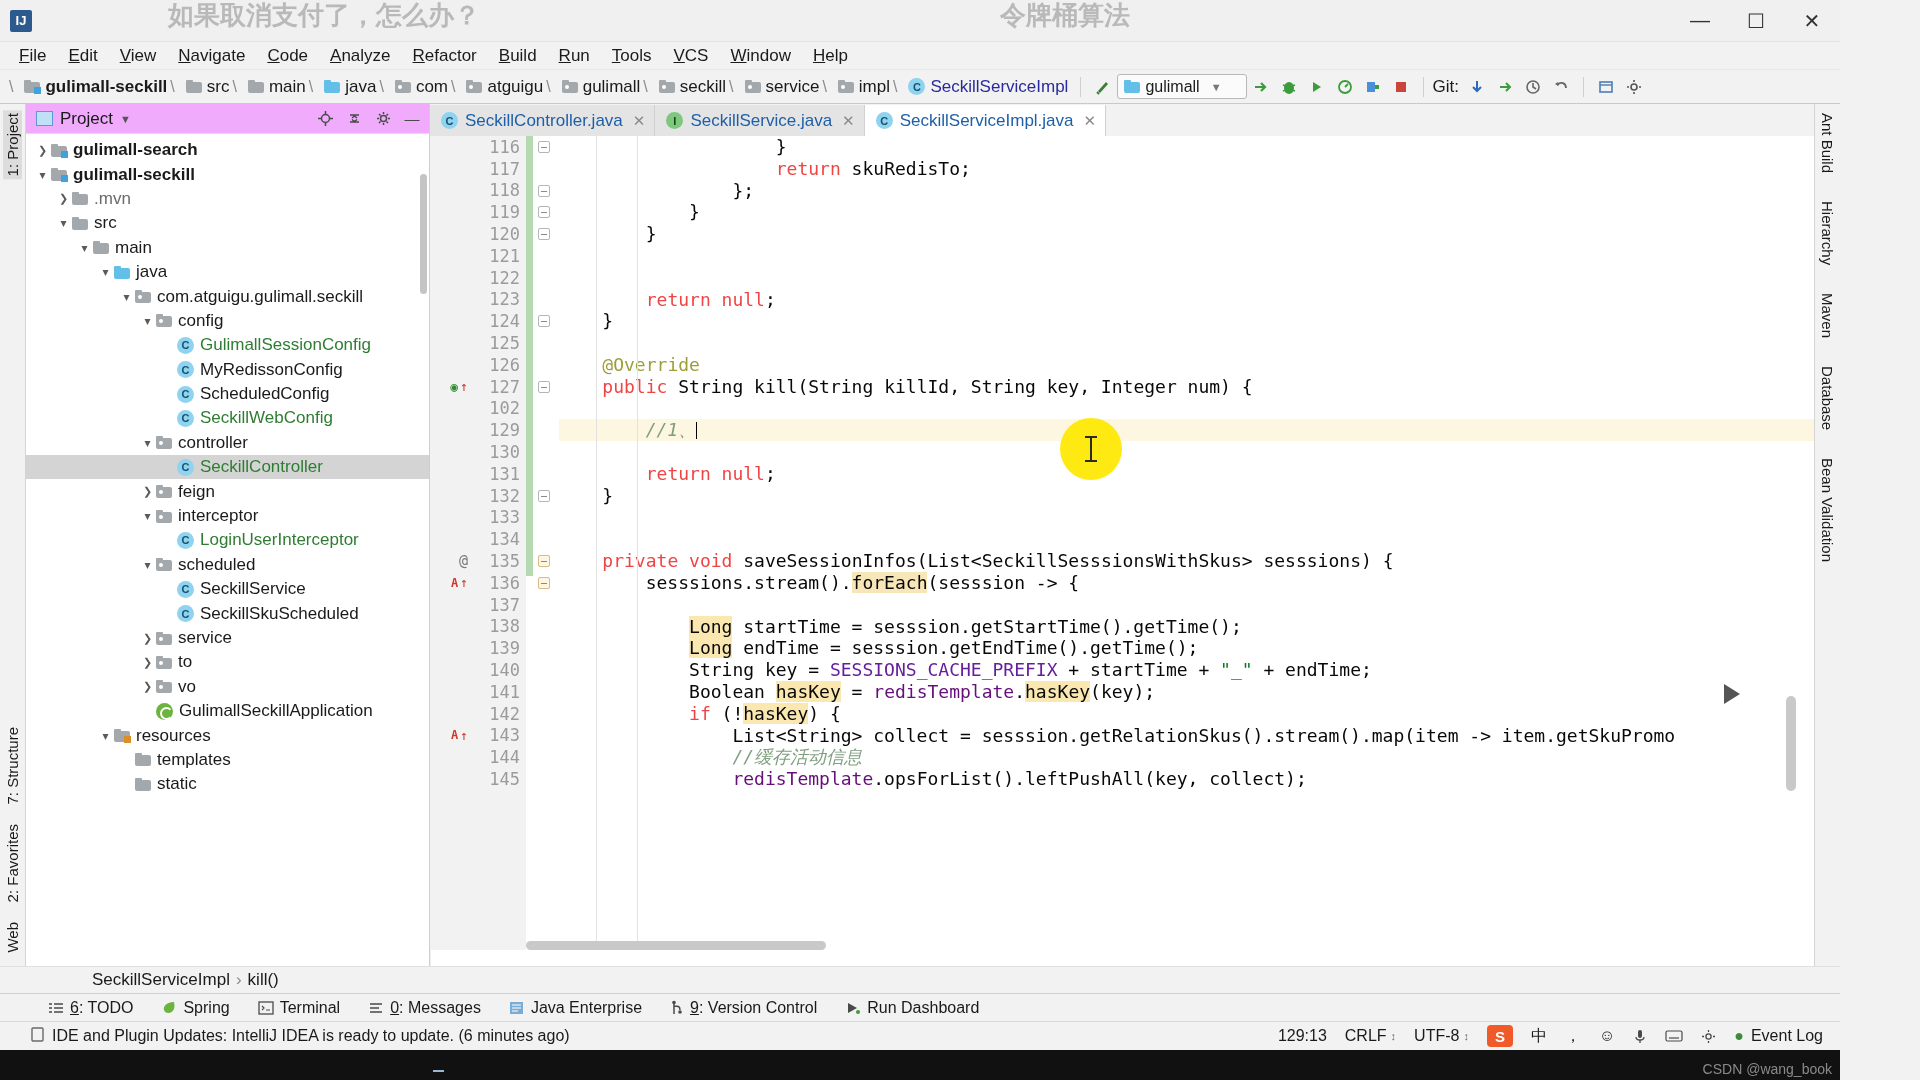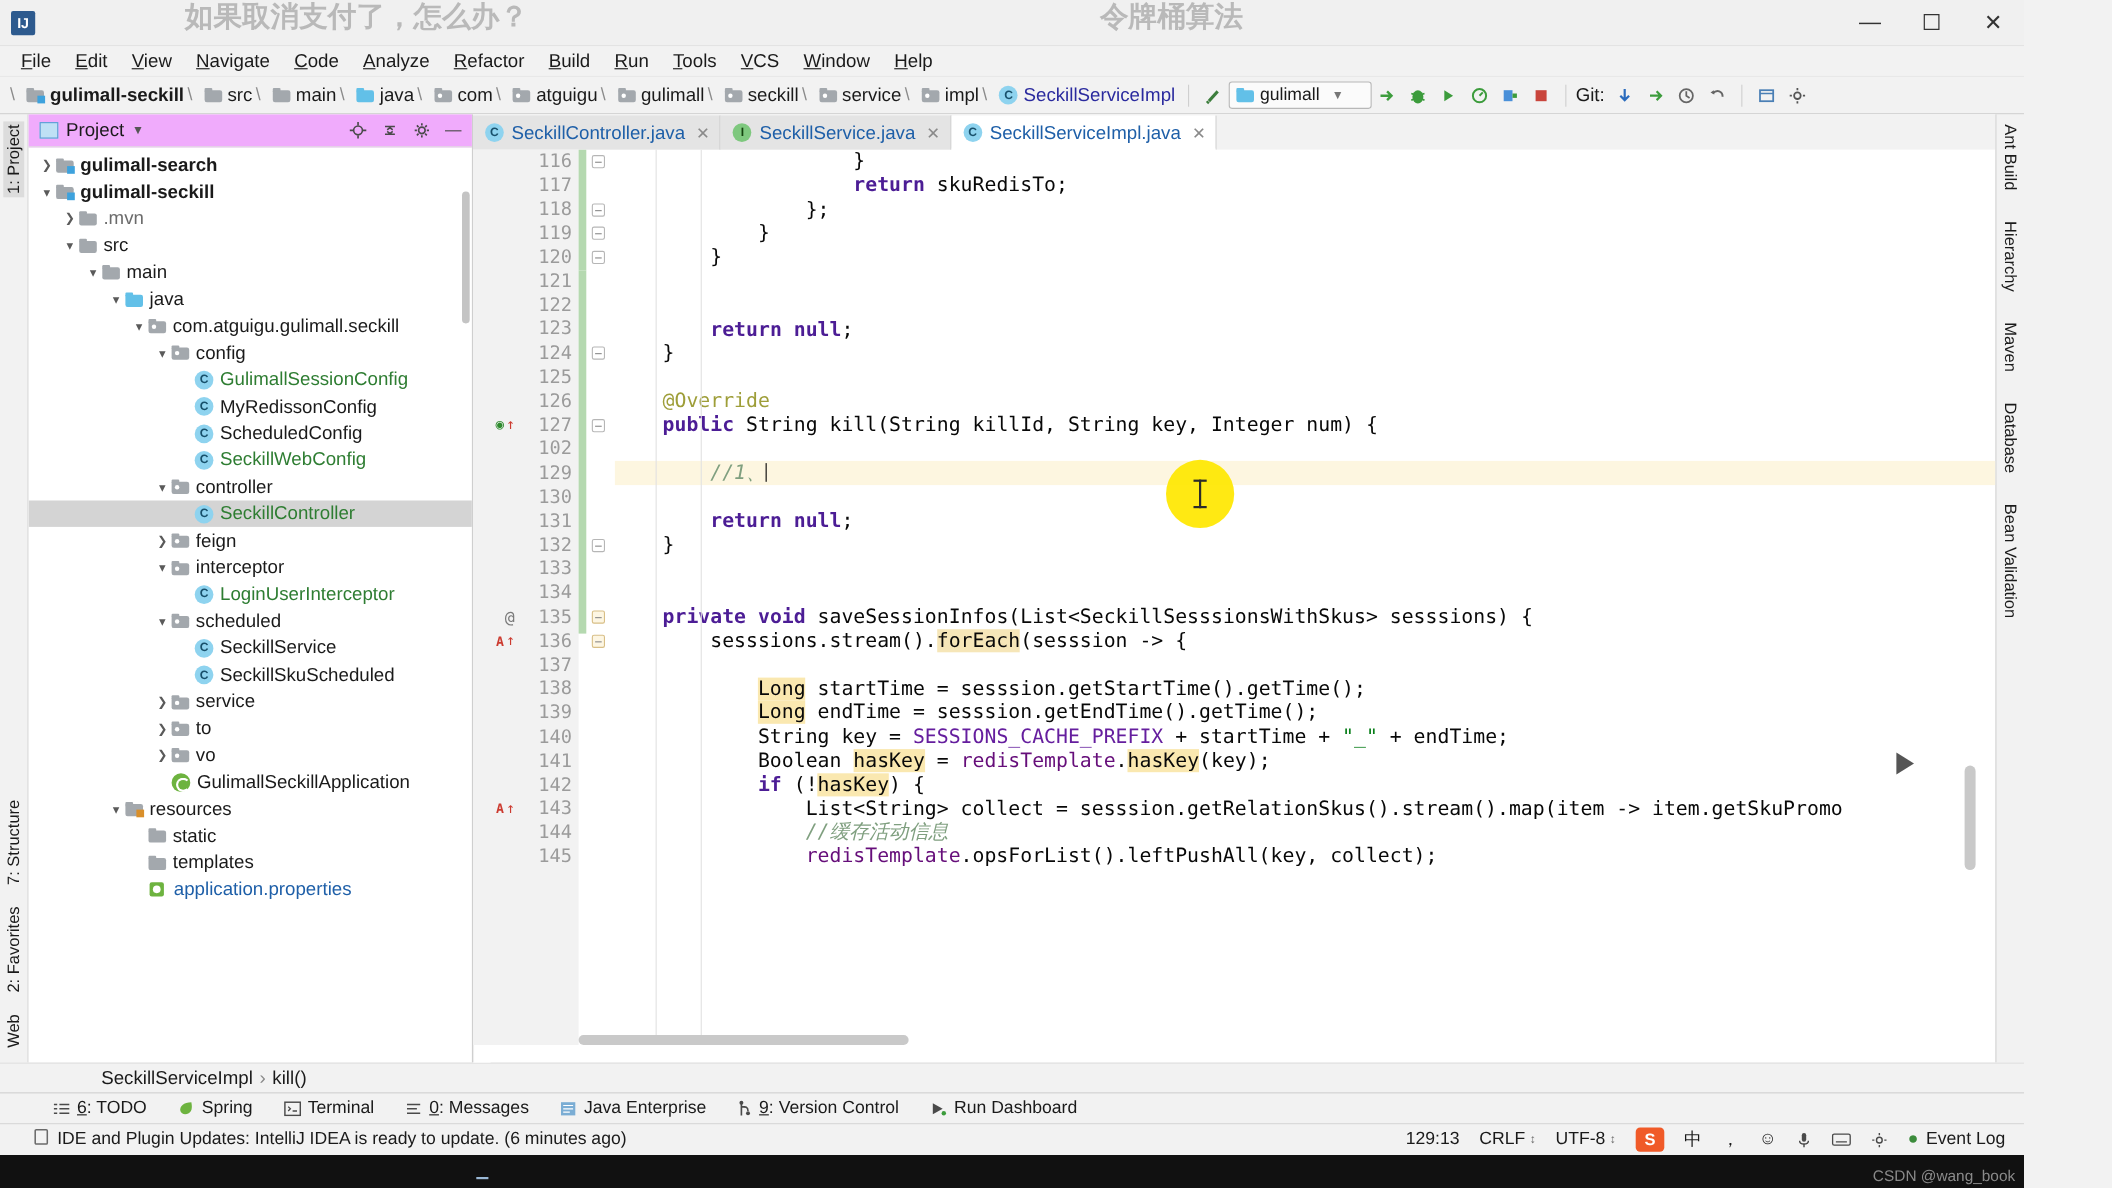--- a/index.html
+++ b/index.html
@@ -163,21 +163,21 @@
   .foldmark::after{content:'';position:absolute;left:2px;top:5px;width:6px;height:1px;background:#8a8a8a;}
   .foldmark.tan { border-color:#d8be86; background:#fdf6e3;}
 
   .code {
     position:absolute; left:125px; top:0; right:0; bottom:0;
     font-family:"DejaVu Sans Mono", monospace; font-size:18px; line-height:21.8px;
     color:#080808; white-space:pre; padding-left: 4px;
   }
   .cl { height:21.8px; }
   .cl.hl { background:#fdf6e0; }
-  .kw { color:#4c1d95; font-weight:bold; }
+  .kw { color:#ef4444; font-weight:normal; }
   .ann { color:#9e9e39; }
   .cmt { color:#7f9f7f; font-style: italic; }
   .str { color:#067d17; }
   .cst { color:#651e9e; }
   .fld { color:#660e7a; }
   .hlw { background:#f6e6b8; }
   .hly { background:#fae8b0; }
   .caret { display:inline-block; width:1px; height:17px; background:#000; vertical-align:-3px;}
   .indent-guide { position:absolute; width:1px; background:#e2e2e2; top:0; bottom:0;}
 
@@ -612,31 +612,26 @@
           <div class="row" style="padding-left: 71px;">
             <span class="arrow">▾</span>
             <span class="ficon">
               <i class="sqr" style="background:#d98f2a"></i>
             </span>
             <span class="lbl ">resources</span>
           </div>
           <div class="row" style="padding-left: 92px;">
             <span class="arrow"></span>
             <span class="ficon"></span>
+            <span class="lbl ">templates</span>
+          </div>
+          <div class="row" style="padding-left: 92px;">
+            <span class="arrow"></span>
+            <span class="ficon"></span>
             <span class="lbl ">static</span>
-          </div>
-          <div class="row" style="padding-left: 92px;">
-            <span class="arrow"></span>
-            <span class="ficon"></span>
-            <span class="lbl ">templates</span>
-          </div>
-          <div class="row" style="padding-left: 92px;">
-            <span class="arrow"></span>
-            <span class="props-ico"></span>
-            <span class="lbl blue">application.properties</span>
           </div>
         </div>
     </div>
 
     <div class="editor">
       <div class="tabs" id="tabs">
           <div class="tab">
             <span class="cicon">C</span>
             <span>SeckillController.java</span>
             <span class="x">✕</span>

